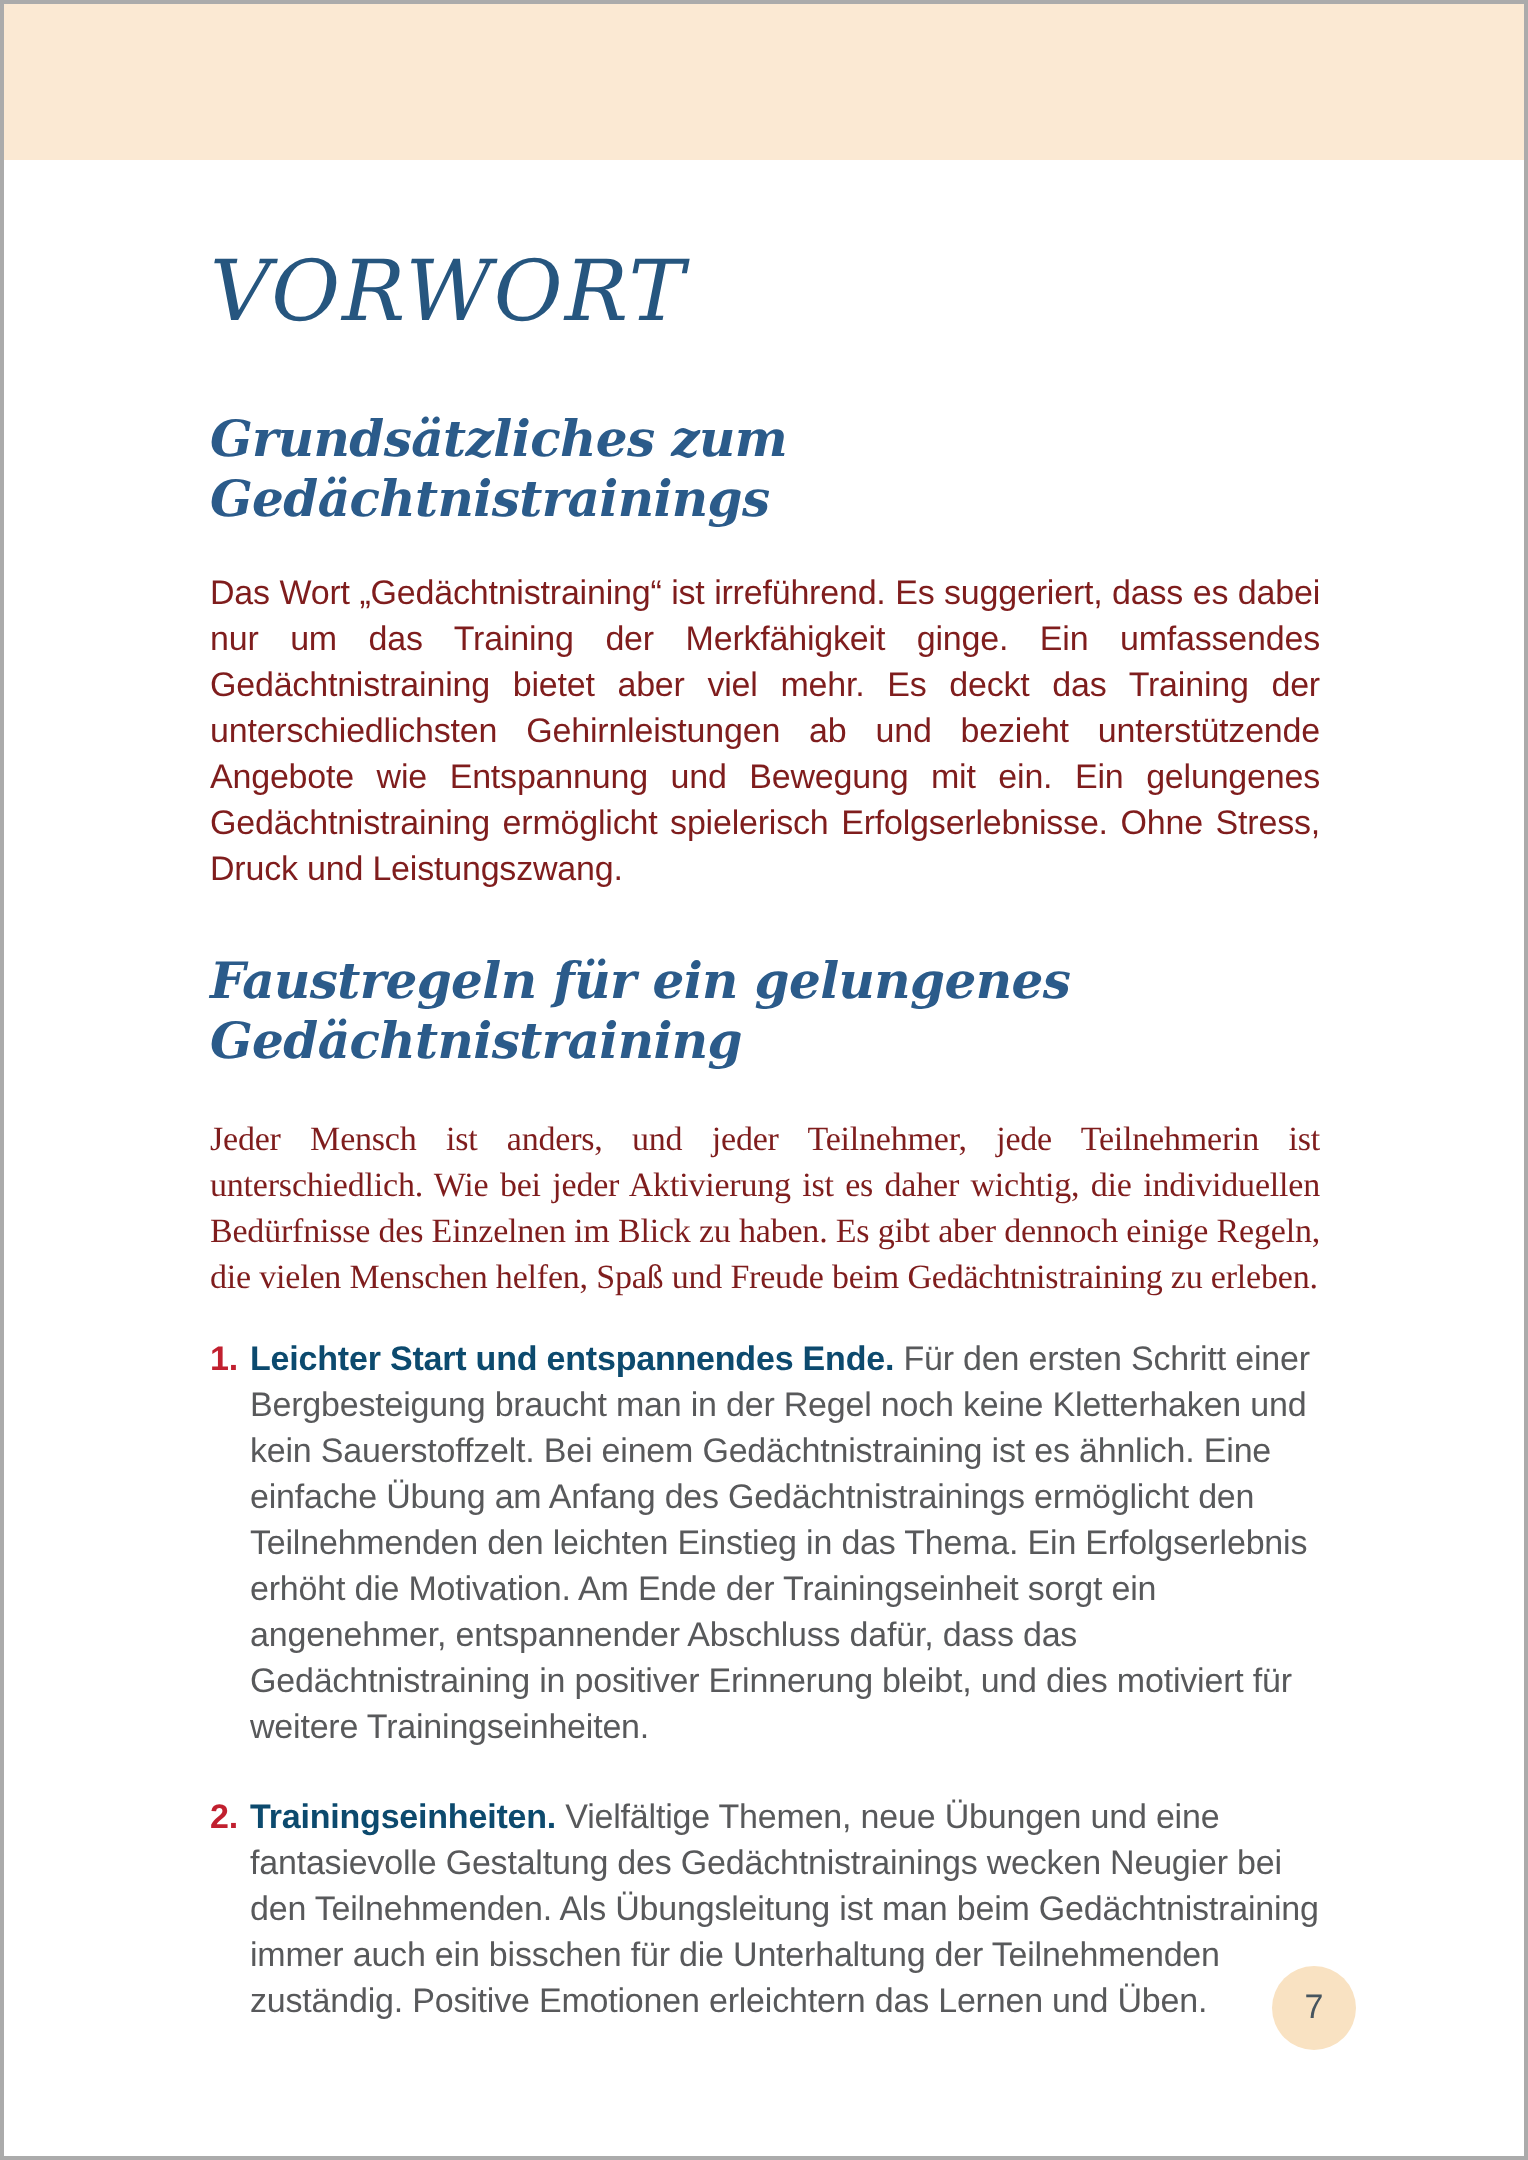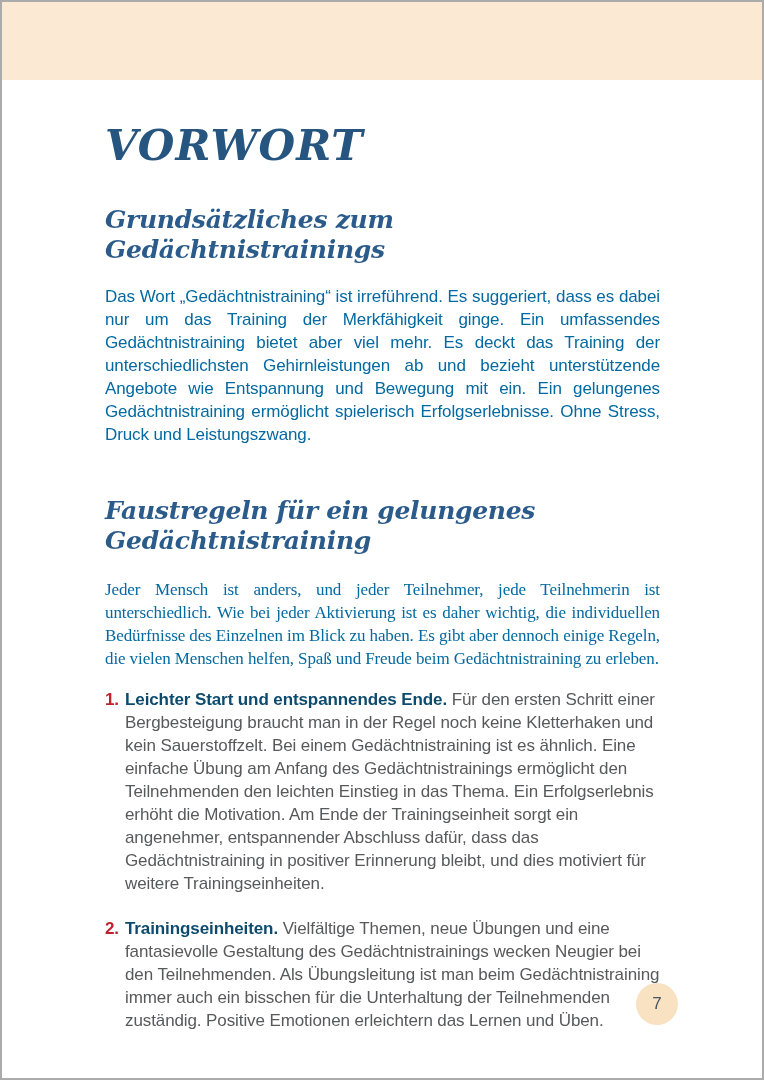--- a/index.html
+++ b/index.html
@@ -23,48 +23,48 @@
 
   .content {
     box-sizing: border-box;
     padding: 0 102px 0 103px;
   }
 
   .page-title {
     margin: 45px 0 0 0;
     font-family: "DejaVu Serif", serif;
     font-style: italic;
-    font-weight: 700;
+    font-weight: 400;
     font-size: 42px;
     line-height: 1.0;
     letter-spacing: 1px;
     color: #26567f;
   }
 
   .section-heading {
     margin: 38px 0 0 0;
     font-family: "DejaVu Serif", serif;
     font-style: italic;
     font-weight: 600;
     font-size: 25px;
     line-height: 1.2;
     letter-spacing: -0.3px;
     color: #2b5b8a;
   }
 
   .section-heading.second {
-    margin-top: 50px;
+    margin-top: 30px;
   }
 
   .para {
     margin: 20px 0 0 0;
     font-size: 17px;
     line-height: 23px;
     letter-spacing: -0.1px;
-    color: #0369a1;
+    color: #7f1d1d;
     text-align: justify;
   }
 
   .para.second { margin-top: 22px; font-family: Liberation Serif, serif; }
 
   .numbered-list {
     margin-top: 18px;
   }
 
   .list-item {

